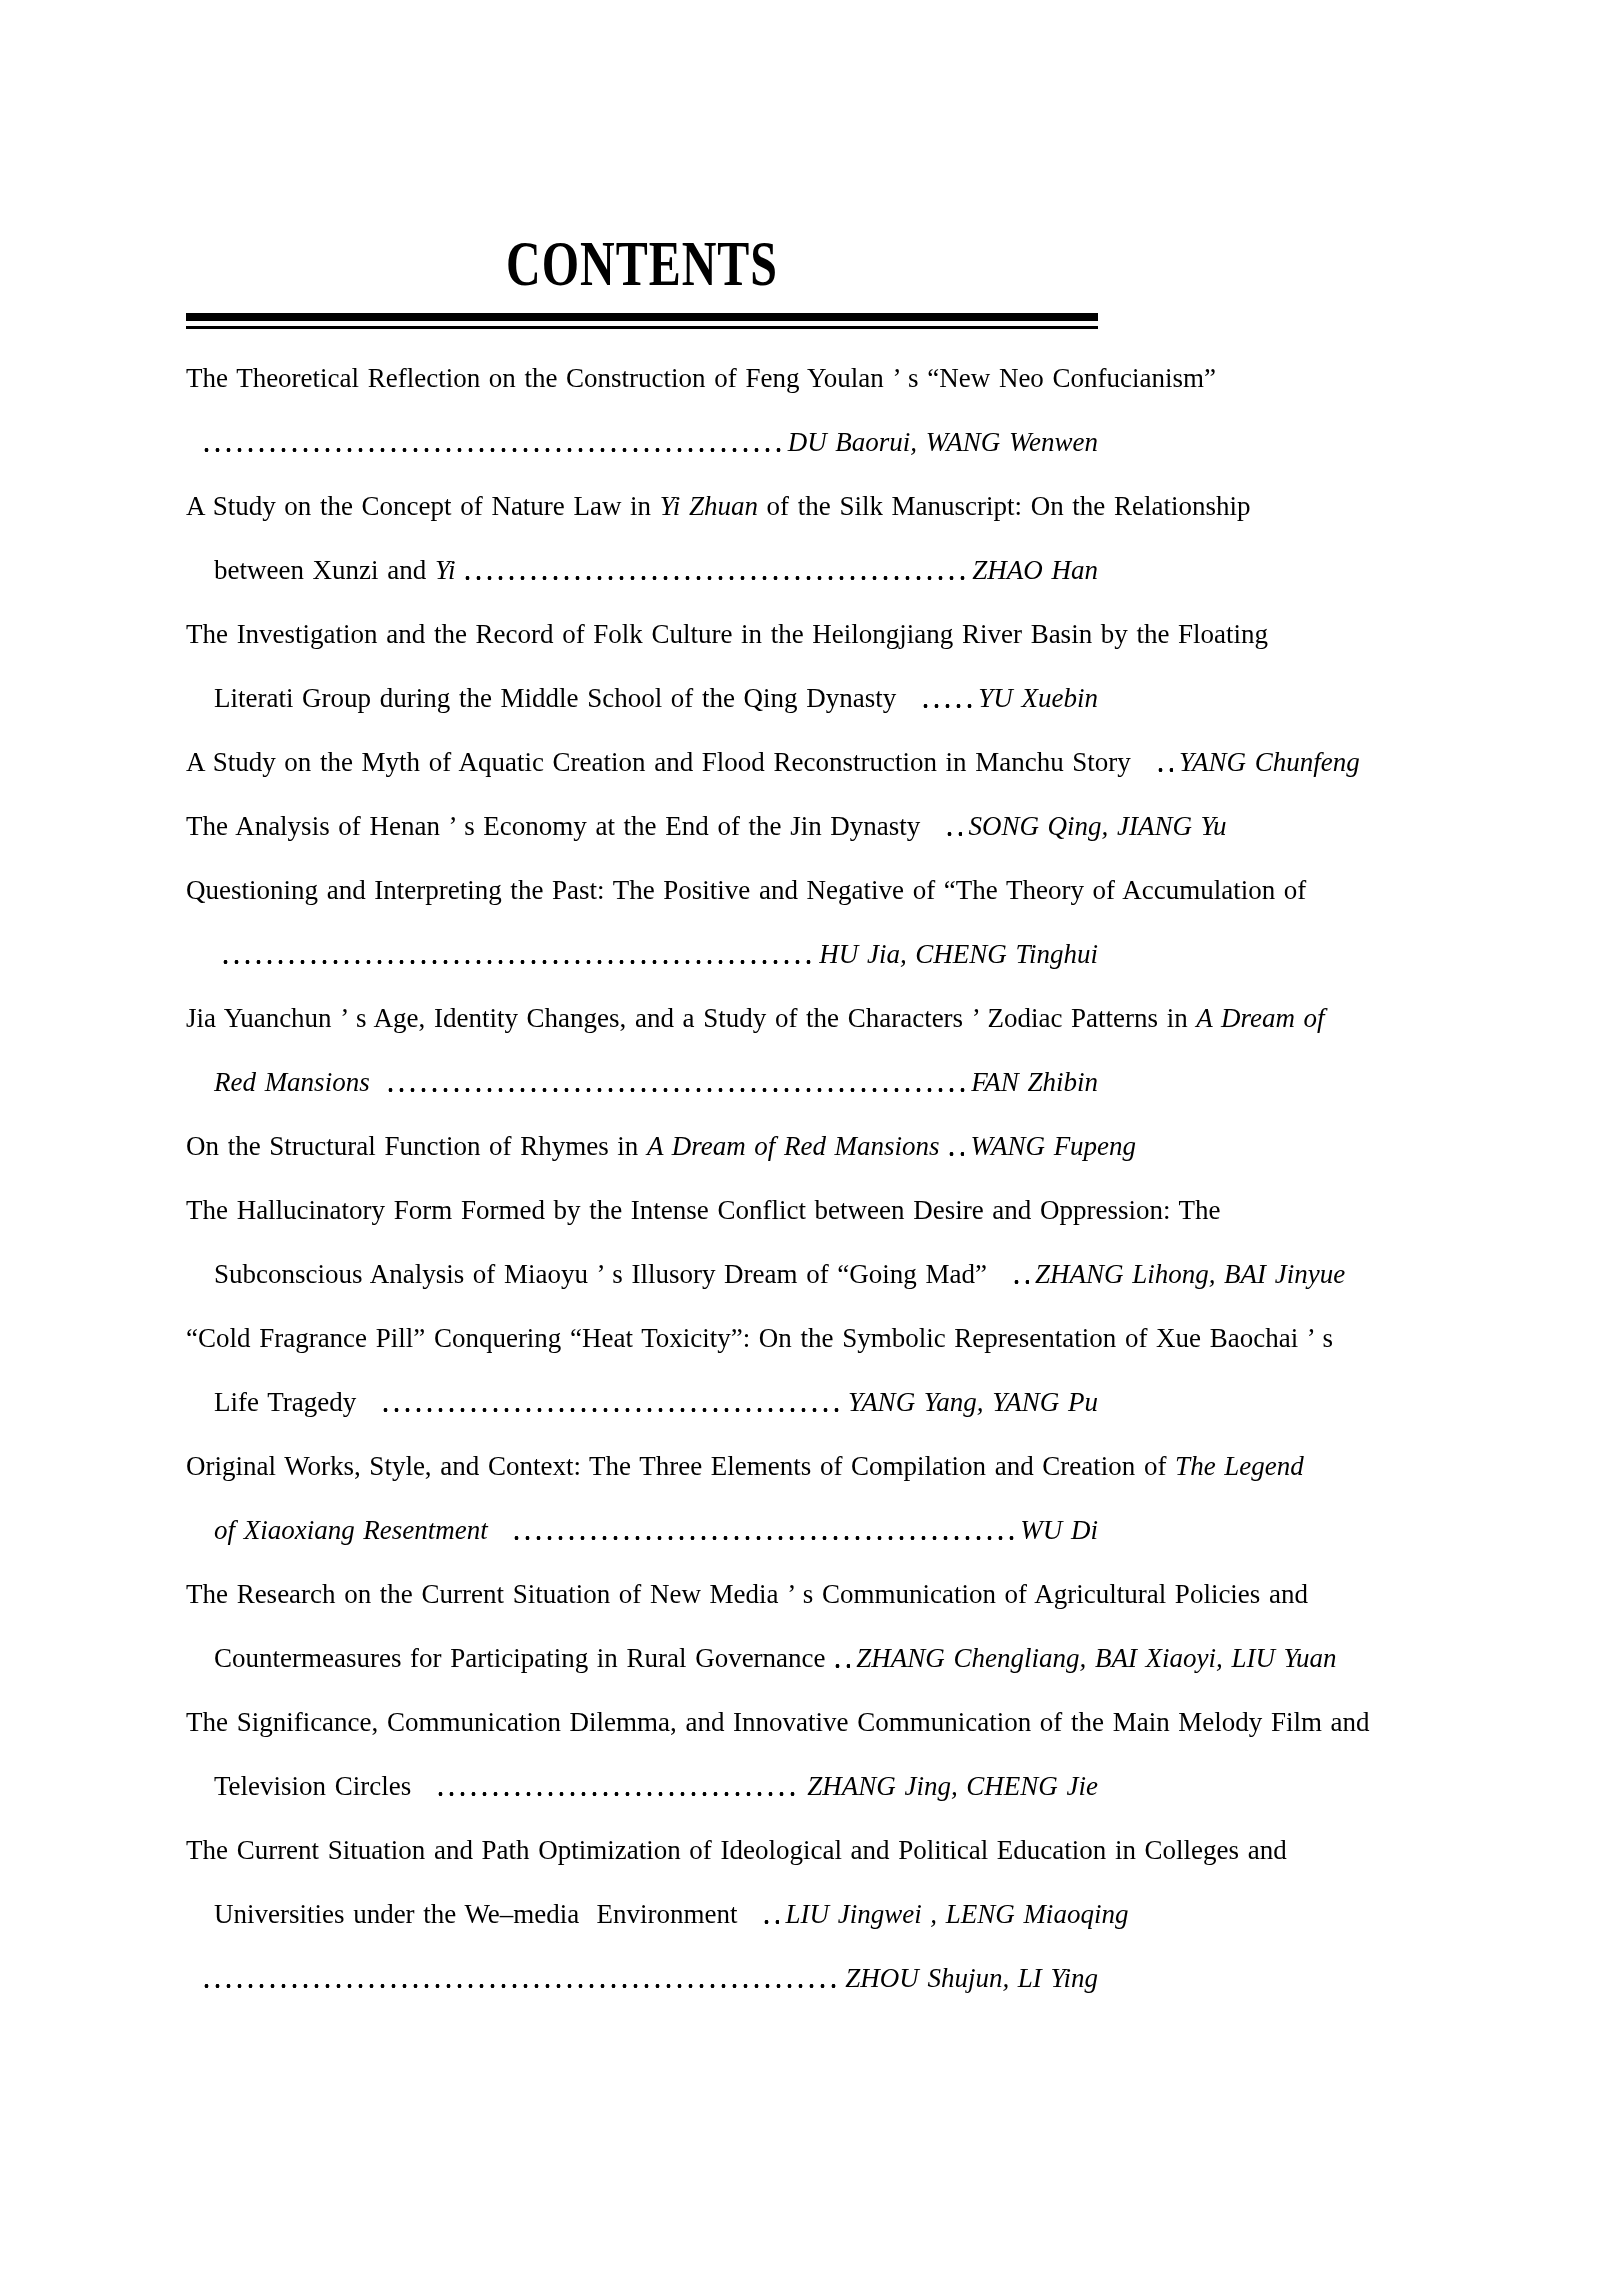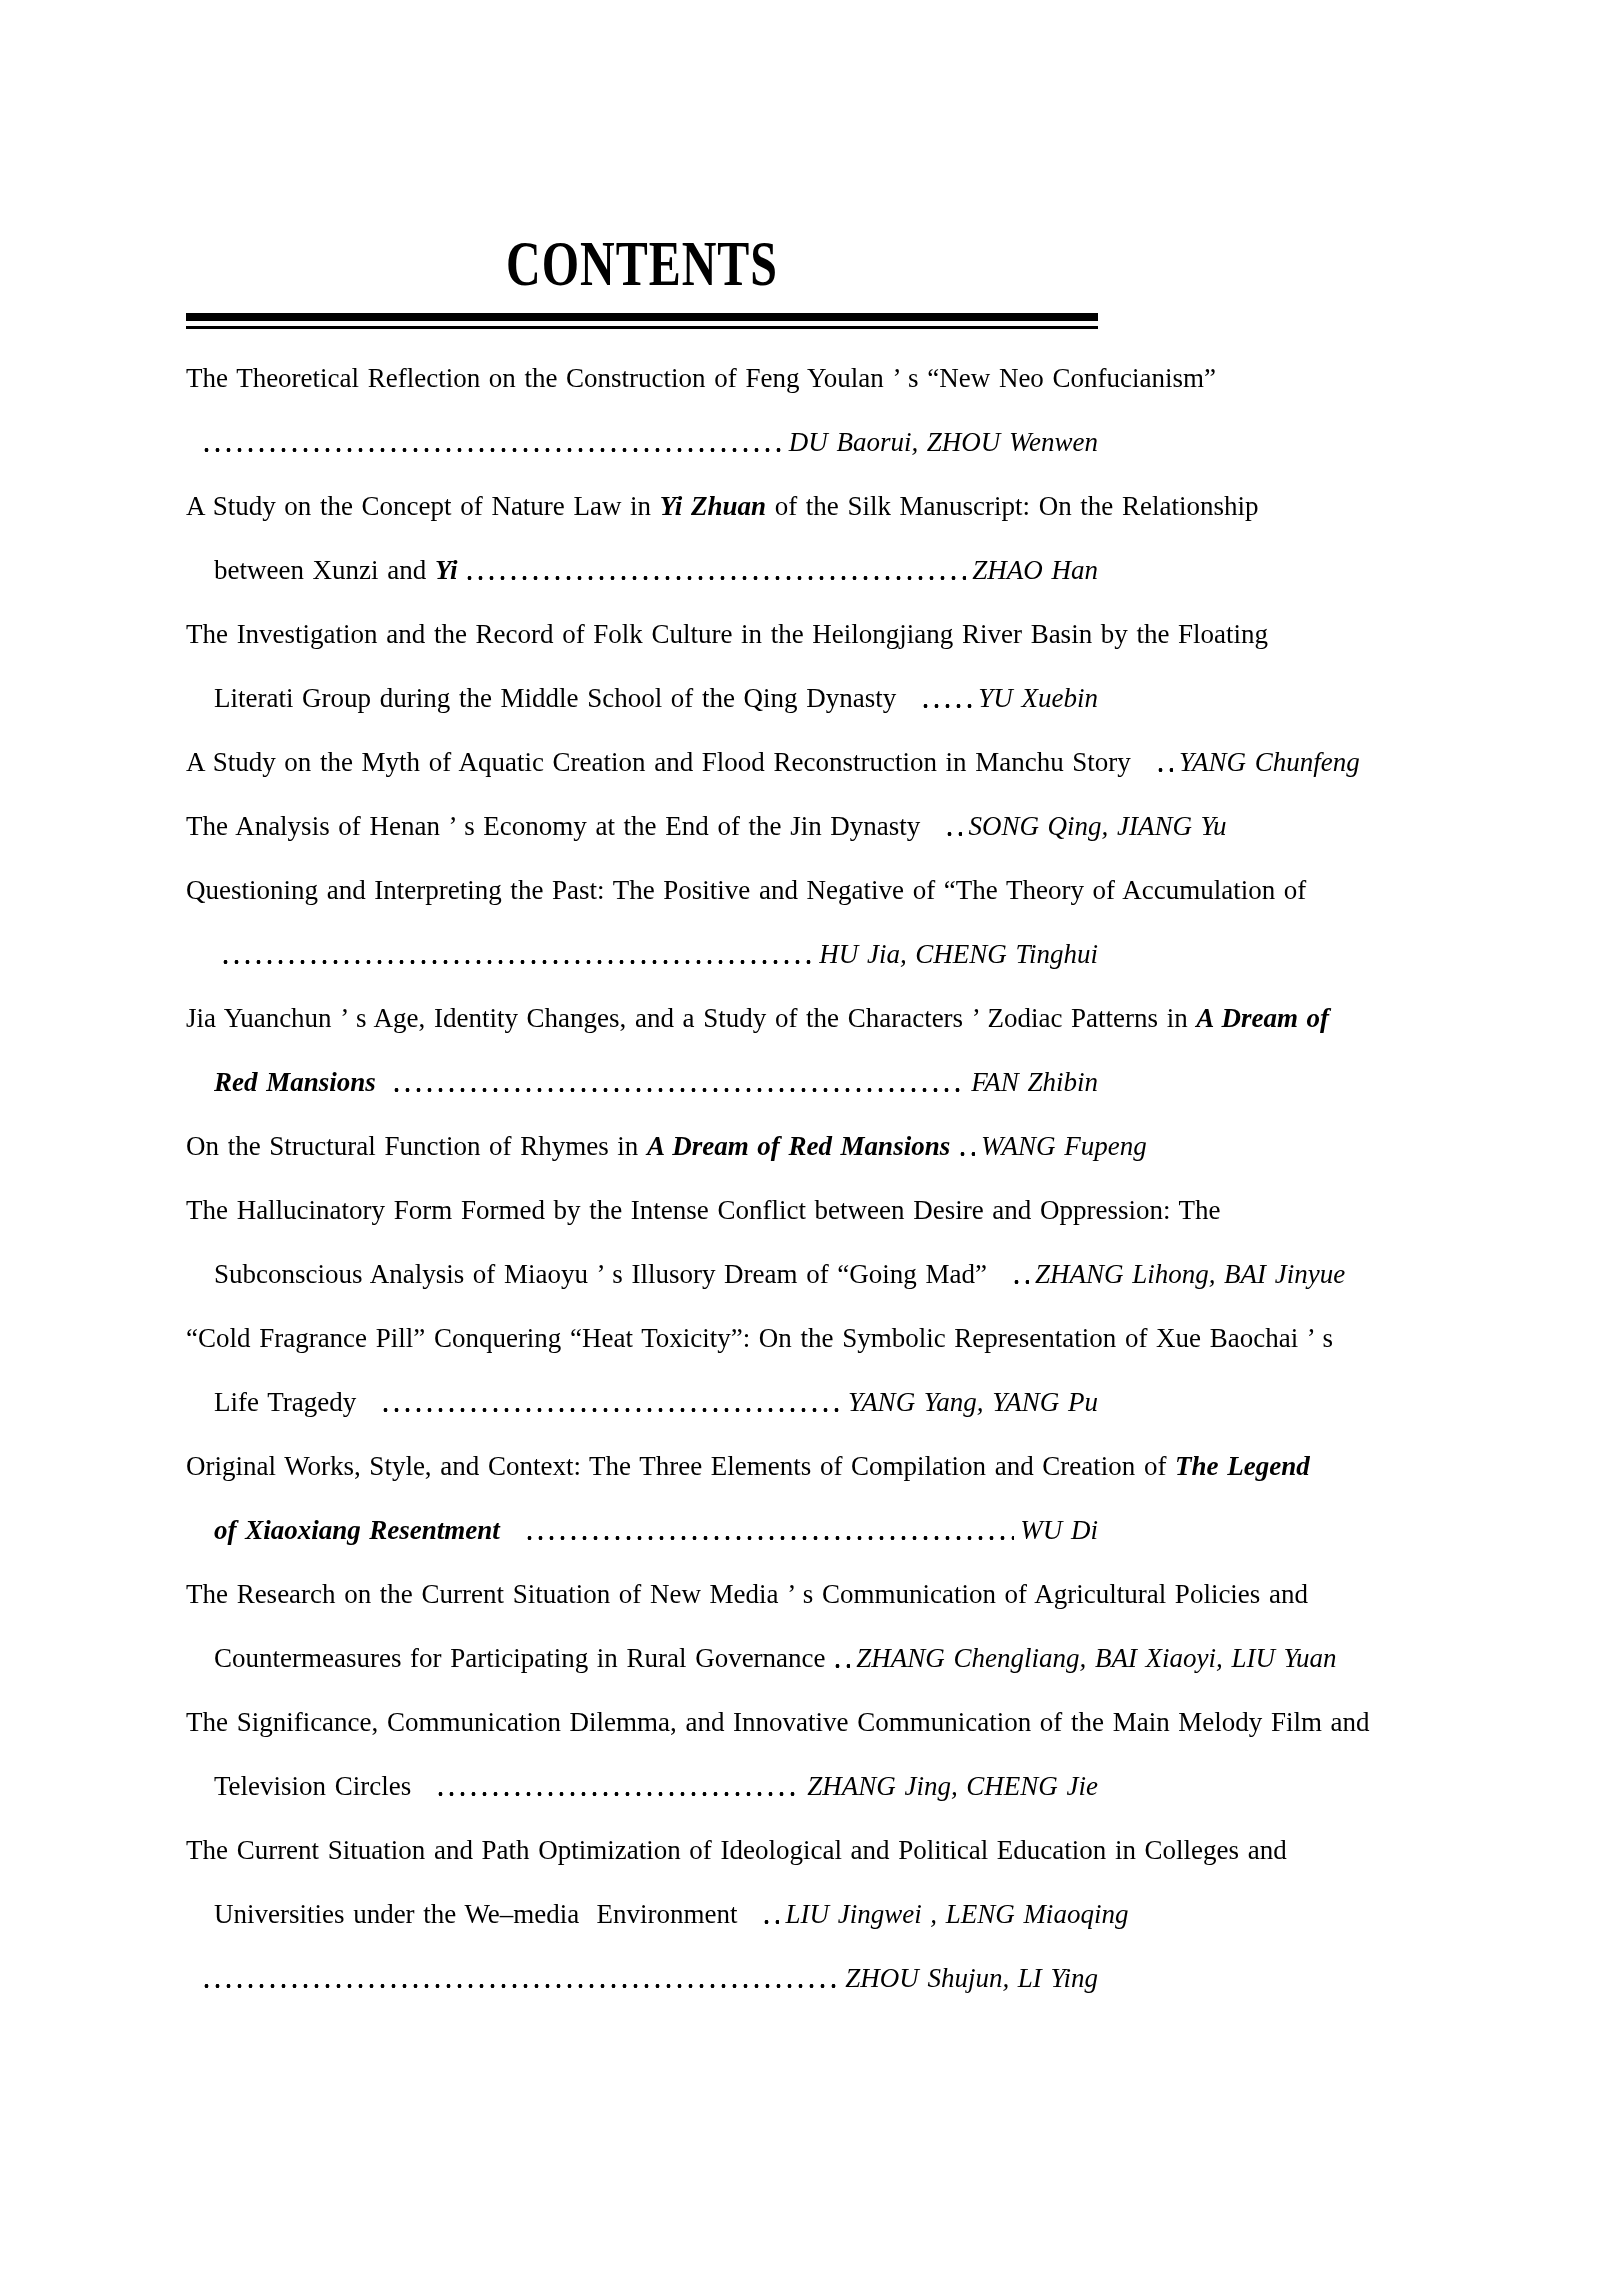--- a/index.html
+++ b/index.html
@@ -34,21 +34,21 @@
   .row {
     display: flex;
     align-items: center;
     height: 64px;
     font-size: 27px;
     word-spacing: 1.9px;
   }
   .row.indent { padding-left: 28px; }
   .row.author-only { padding-left: 9px; }
   .text { white-space: pre; flex: 0 1 auto; }
-  .it { font-style: italic; font-weight: bold; }
+  .it { font-style: italic; }
   .leader {
     flex: 1 1 18px;
     min-width: 18px;
     height: 100%;
     margin: 0 6.4px 0 6.4px;
     background-image: radial-gradient(circle, #000 1.7px, rgba(0,0,0,0) 2.2px);
     background-size: 11px 7.7px;
     background-repeat: repeat-x;
     background-position: 0 62%;
   }
@@ -62,21 +62,21 @@
   <div class="rule">
     <div class="rule-thick"></div>
     <div class="rule-thin"></div>
   </div>
   <div class="toc" id="toc">
       <div class="row">
         <span class="text"><span>The Theoretical Reflection on the Construction of Feng Youlan ’ s “New Neo Confucianism”</span></span>
       </div>
       <div class="row author-only">
         <span class="leader"></span>
-        <span class="authors">DU Baorui, ZHOU Wenwen</span>
+        <span class="authors">DU Baorui, WANG Wenwen</span>
       </div>
       <div class="row">
         <span class="text"><span>A Study on the Concept of Nature Law in </span><span class="it">Yi Zhuan</span><span> of the Silk Manuscript: On the Relationship</span></span>
       </div>
       <div class="row indent">
         <span class="text"><span>between Xunzi and </span><span class="it">Yi</span></span>
         <span class="leader"></span>
         <span class="authors">ZHAO Han</span>
       </div>
       <div class="row">

